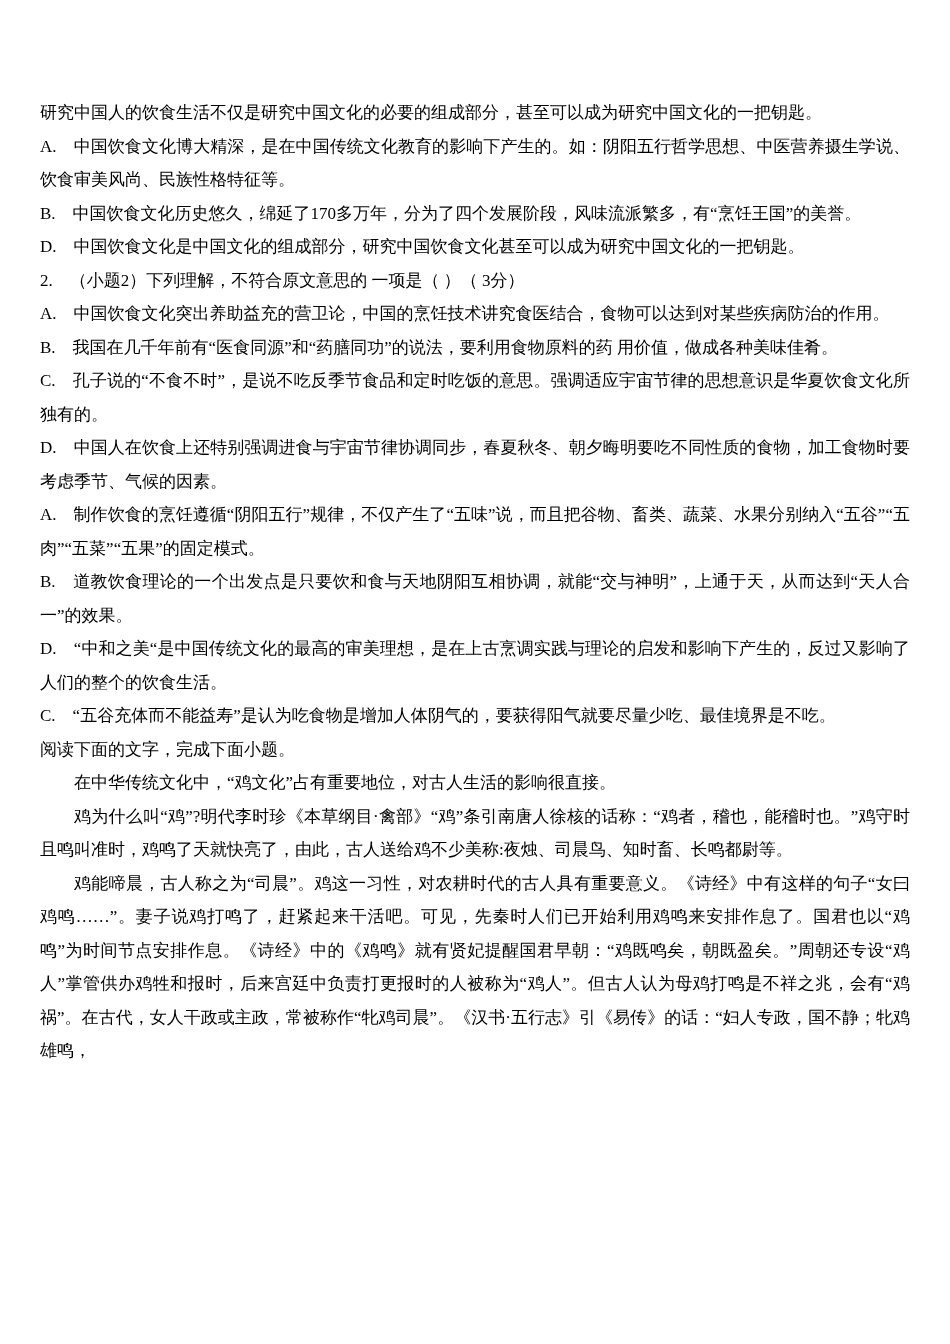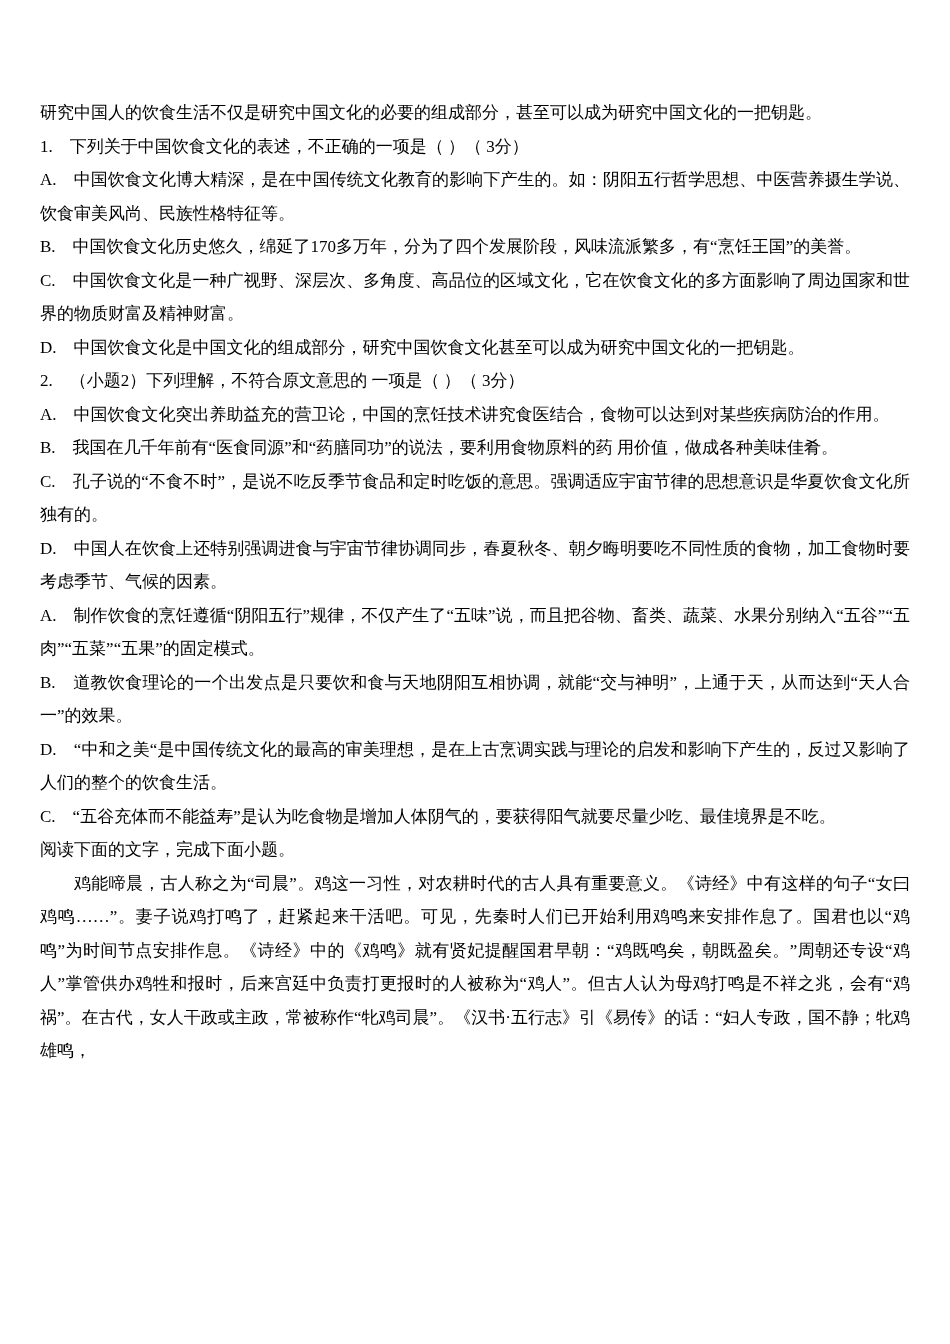--- a/index.html
+++ b/index.html
@@ -31,29 +31,29 @@
   }
   .para.indent {
     text-indent: 2em;
   }
 </style>
 </head>
 <body>
 
 <div class="page">
   <p class="para">研究中国人的饮食生活不仅是研究中国文化的必要的组成部分，甚至可以成为研究中国文化的一把钥匙。</p>
-  <p class="para">1.　下列关于中国饮食文化的表述，不正确的一项是（ ）（ 3分）</p>
   <p class="para">A.　中国饮食文化博大精深，是在中国传统文化教育的影响下产生的。如：阴阳五行哲学思想、中医营养摄生学说、饮食审美风尚、民族性格特征等。</p>
   <p class="para">B.　中国饮食文化历史悠久，绵延了170多万年，分为了四个发展阶段，风味流派繁多，有“烹饪王国”的美誉。</p>
-  <p class="para">C.　中国饮食文化是一种广视野、深层次、多角度、高品位的区域文化，它在饮食文化的多方面影响了周边国家和世界的物质财富及精神财富。</p>
   <p class="para">D.　中国饮食文化是中国文化的组成部分，研究中国饮食文化甚至可以成为研究中国文化的一把钥匙。</p>
   <p class="para">2.　（小题2）下列理解，不符合原文意思的 一项是（ ）（ 3分）</p>
   <p class="para">A.　中国饮食文化突出养助益充的营卫论，中国的烹饪技术讲究食医结合，食物可以达到对某些疾病防治的作用。</p>
   <p class="para">B.　我国在几千年前有“医食同源”和“药膳同功”的说法，要利用食物原料的药 用价值，做成各种美味佳肴。</p>
   <p class="para">C.　孔子说的“不食不时”，是说不吃反季节食品和定时吃饭的意思。强调适应宇宙节律的思想意识是华夏饮食文化所独有的。</p>
   <p class="para">D.　中国人在饮食上还特别强调进食与宇宙节律协调同步，春夏秋冬、朝夕晦明要吃不同性质的食物，加工食物时要考虑季节、气候的因素。</p>
   <p class="para">A.　制作饮食的烹饪遵循“阴阳五行”规律，不仅产生了“五味”说，而且把谷物、畜类、蔬菜、水果分别纳入“五谷”“五肉”“五菜”“五果”的固定模式。</p>
   <p class="para">B.　道教饮食理论的一个出发点是只要饮和食与天地阴阳互相协调，就能“交与神明”，上通于天，从而达到“天人合一”的效果。</p>
   <p class="para">D.　“中和之美“是中国传统文化的最高的审美理想，是在上古烹调实践与理论的启发和影响下产生的，反过又影响了人们的整个的饮食生活。</p>
   <p class="para">C.　“五谷充体而不能益寿”是认为吃食物是增加人体阴气的，要获得阳气就要尽量少吃、最佳境界是不吃。</p>
   <p class="para">阅读下面的文字，完成下面小题。</p>
+  <p class="para indent">在中华传统文化中，“鸡文化”占有重要地位，对古人生活的影响很直接。</p>
+  <p class="para indent">鸡为什么叫“鸡”?明代李时珍《本草纲目·禽部》“鸡”条引南唐人徐核的话称：“鸡者，稽也，能稽时也。”鸡守时且鸣叫准时，鸡鸣了天就快亮了，由此，古人送给鸡不少美称:夜烛、司晨鸟、知时畜、长鸣都尉等。</p>
   <p class="para indent">鸡能啼晨，古人称之为“司晨”。鸡这一习性，对农耕时代的古人具有重要意义。《诗经》中有这样的句子“女曰鸡鸣……”。妻子说鸡打鸣了，赶紧起来干活吧。可见，先秦时人们已开始利用鸡鸣来安排作息了。国君也以“鸡鸣”为时间节点安排作息。《诗经》中的《鸡鸣》就有贤妃提醒国君早朝：“鸡既鸣矣，朝既盈矣。”周朝还专设“鸡人”掌管供办鸡牲和报时，后来宫廷中负责打更报时的人被称为“鸡人”。但古人认为母鸡打鸣是不祥之兆，会有“鸡祸”。在古代，女人干政或主政，常被称作“牝鸡司晨”。《汉书·五行志》引《易传》的话：“妇人专政，国不静；牝鸡雄鸣，</p>
 </div>
 
 </body></html>

